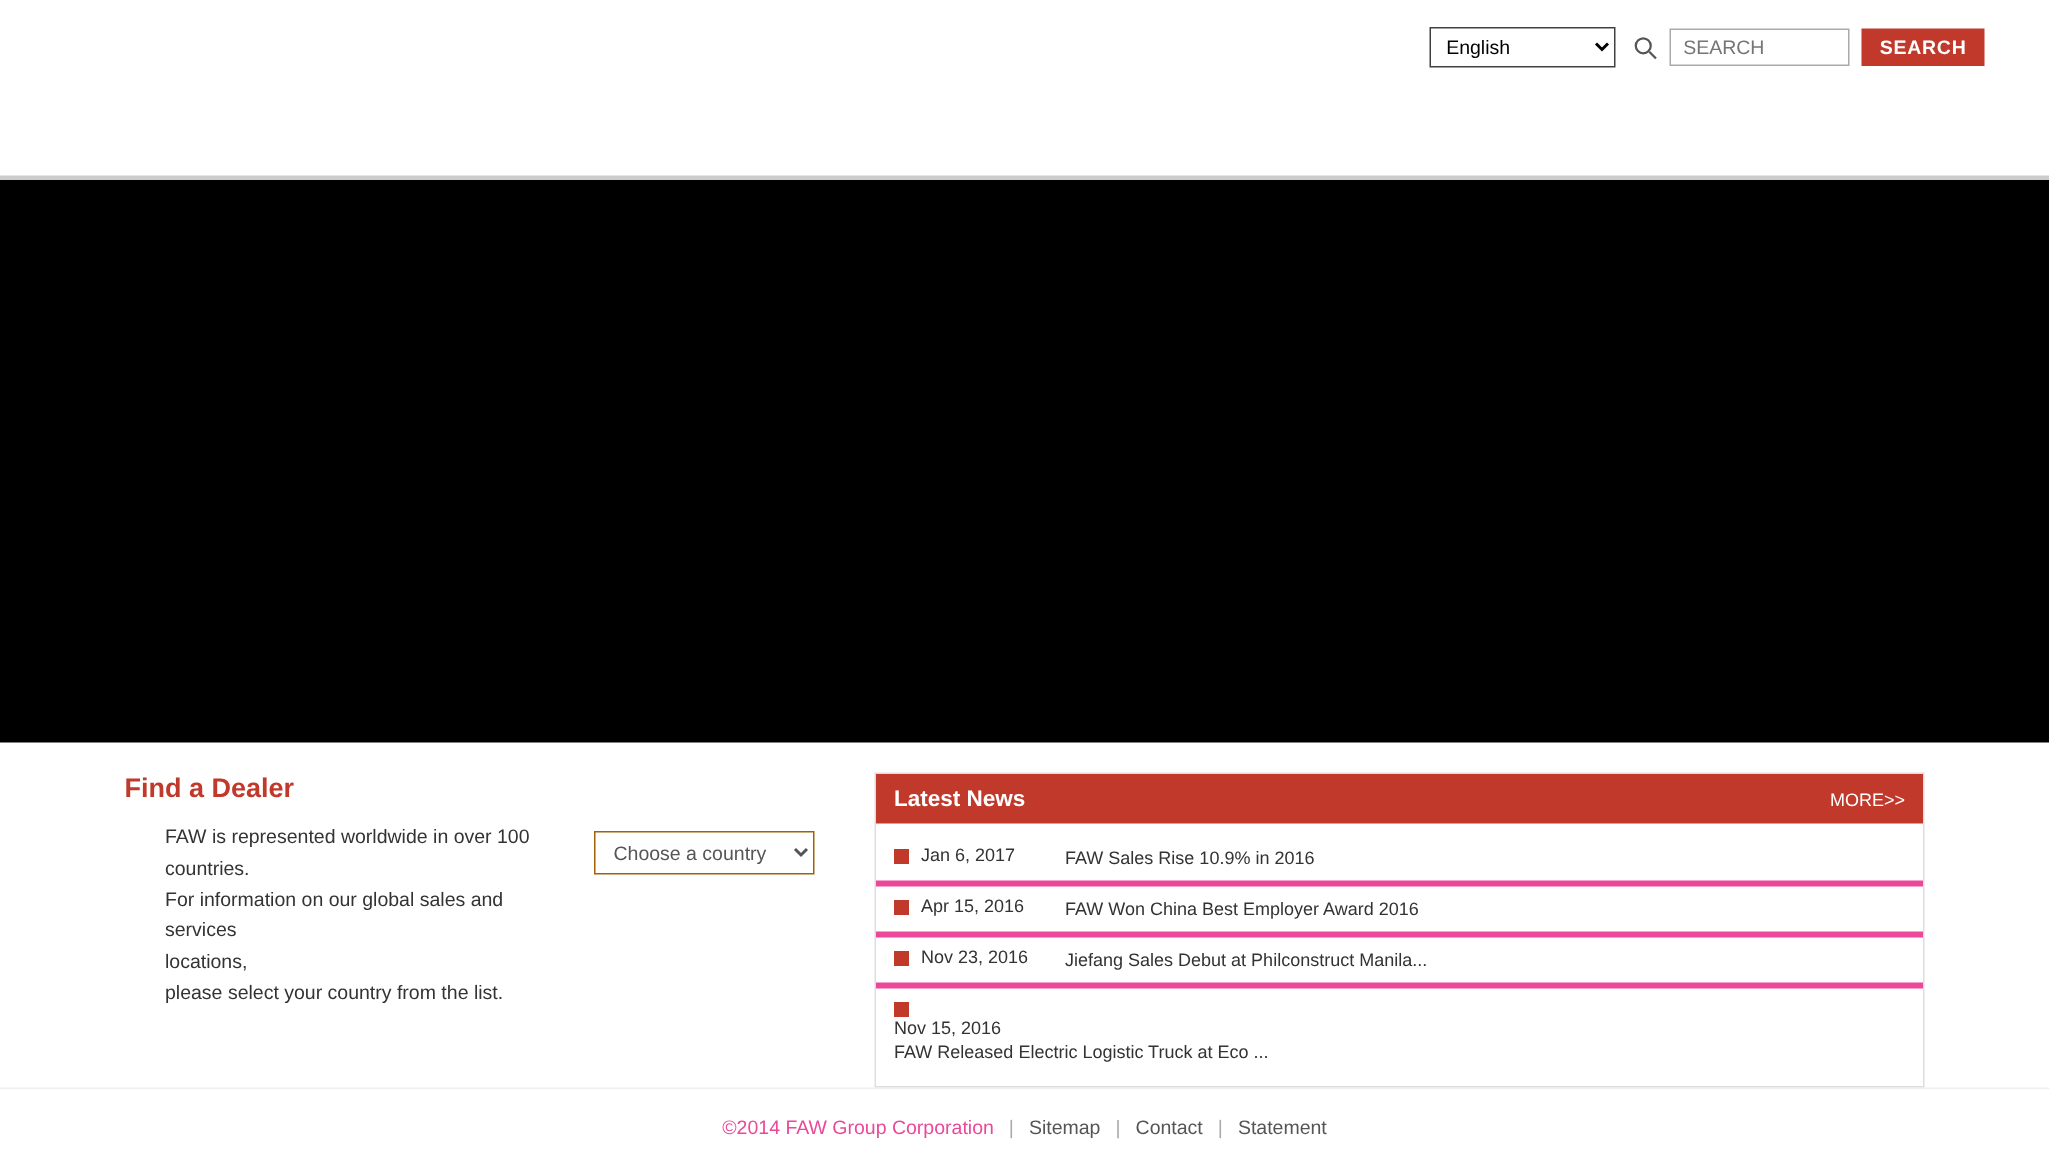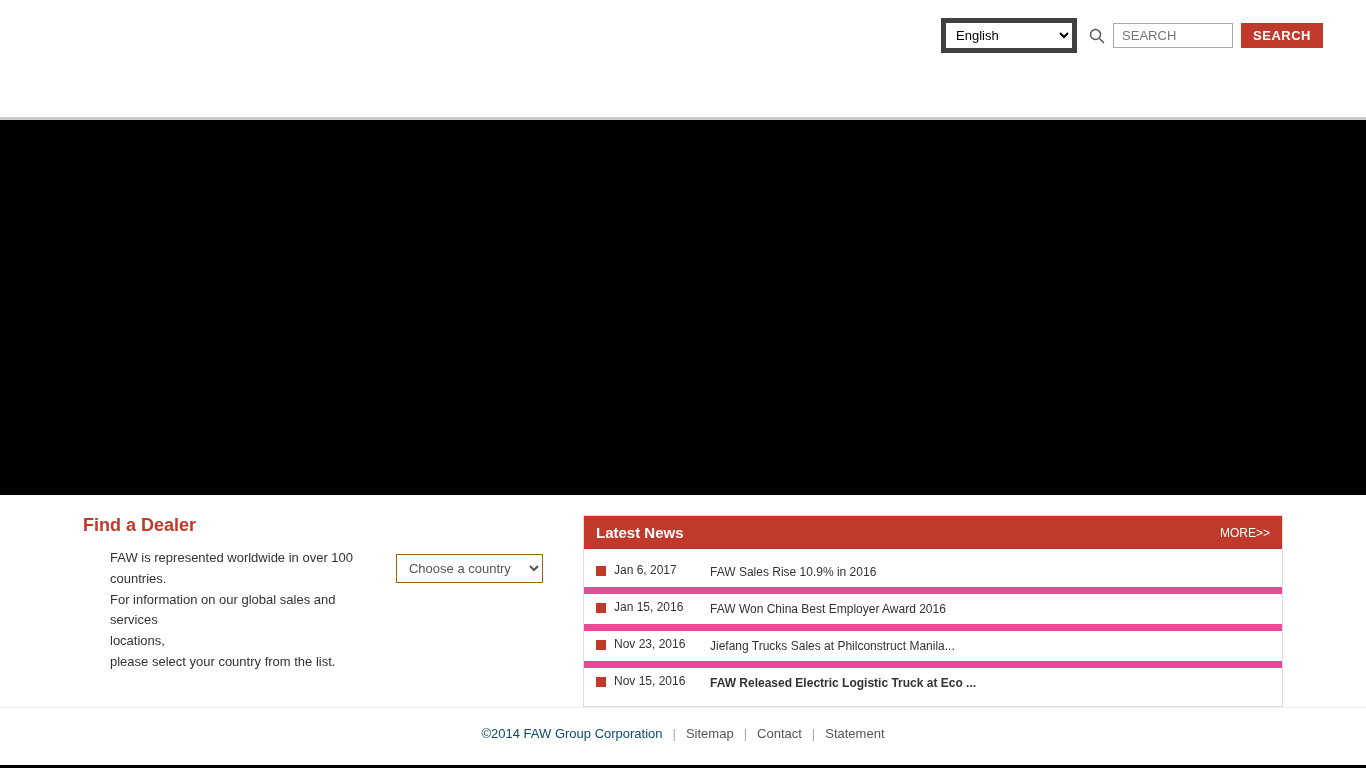--- a/index.html
+++ b/index.html
@@ -23,24 +23,24 @@
       padding-top: 18px;
     }
     .header-controls {
       display: flex;
       align-items: center;
       gap: 8px;
     }
     .lang-select {
       padding: 4px 6px;
       font-size: 13px;
-      border: 5px solid #404040;
-      background: #fff;
-      cursor: pointer;
-      width: 136px;
+      border: 1px solid #404040;
+      background: #fff;
+      cursor: pointer;
+      width: 124px;
     }
     .search-icon-wrap {
       display: flex;
       align-items: center;
       color: #555;
       font-size: 16px;
       margin-left: 4px;
     }
     .search-input {
       border: 1px solid #aaa;
@@ -147,24 +147,25 @@
       cursor: pointer;
       margin-left: 18px;
     }
     .news-list {
       padding: 8px 0;
     }
     .news-item {
       display: flex;
       align-items: flex-start;
       padding: 6px 12px;
-      border-bottom: 7px solid #ec4899;
+      border-bottom: 4px solid #ec4899;
     }
     .news-item:last-child {
       border-bottom: none;
+      flex-direction: column;
     }
     .news-bullet {
       width: 10px;
       height: 10px;
       background: #c0392b;
       flex-shrink: 0;
       margin-top: 3px;
       margin-right: 8px;
     }
     .news-date {
@@ -188,21 +189,21 @@
       text-align: center;
     }
     .footer-inner {
       display: flex;
       justify-content: center;
       align-items: center;
       gap: 0;
       flex-wrap: wrap;
     }
     .footer-copyright {
-      color: #0c4a6e;
+      color: #ec4899;
       font-size: 13px;
     }
     .footer-sep {
       color: #aaa;
       margin: 0 10px;
     }
     .footer-link {
       color: #555;
       font-size: 13px;
       text-decoration: none;
@@ -265,32 +266,32 @@
         <a class="news-more">MORE&gt;&gt;</a>
       </div>
       <div class="news-list" id="news-list">
           <div class="news-item">
       <div class="news-bullet"></div>
       <span class="news-date">Jan 6, 2017</span>
       <span class="news-text" style="cursor:pointer;">FAW Sales Rise 10.9% in 2016</span>
     </div>
           <div class="news-item">
       <div class="news-bullet"></div>
-      <span class="news-date">Jan 15, 2016</span>
+      <span class="news-date">Apr 15, 2016</span>
       <span class="news-text" style="cursor:pointer;">FAW Won China Best Employer Award 2016</span>
     </div>
           <div class="news-item">
       <div class="news-bullet"></div>
       <span class="news-date">Nov 23, 2016</span>
-      <span class="news-text" style="cursor:pointer;">Jiefang Trucks Sales at Philconstruct Manila...</span>
+      <span class="news-text" style="cursor:pointer;">Jiefang Sales Debut at Philconstruct Manila...</span>
     </div>
           <div class="news-item">
       <div class="news-bullet"></div>
       <span class="news-date">Nov 15, 2016</span>
-      <span class="news-text" style="cursor:pointer;font-weight:bold;">FAW Released Electric Logistic Truck at Eco ...</span>
+      <span class="news-text" style="cursor:pointer;">FAW Released Electric Logistic Truck at Eco ...</span>
     </div>
         </div>
     </div>
   </div>
 
   <div class="footer">
     <div class="footer-inner">
       <span class="footer-copyright">©2014 FAW Group Corporation</span>
       <span class="footer-sep">|</span>
       <a class="footer-link">Sitemap</a>

